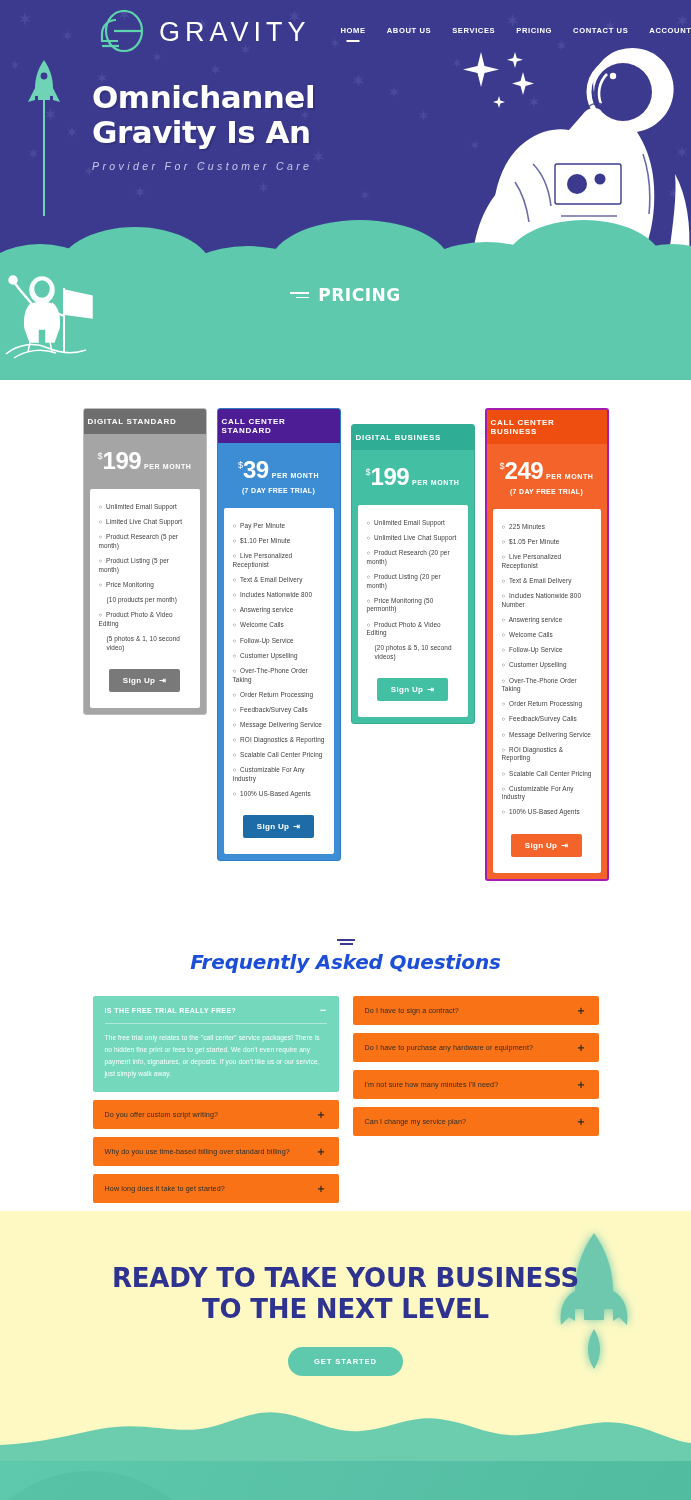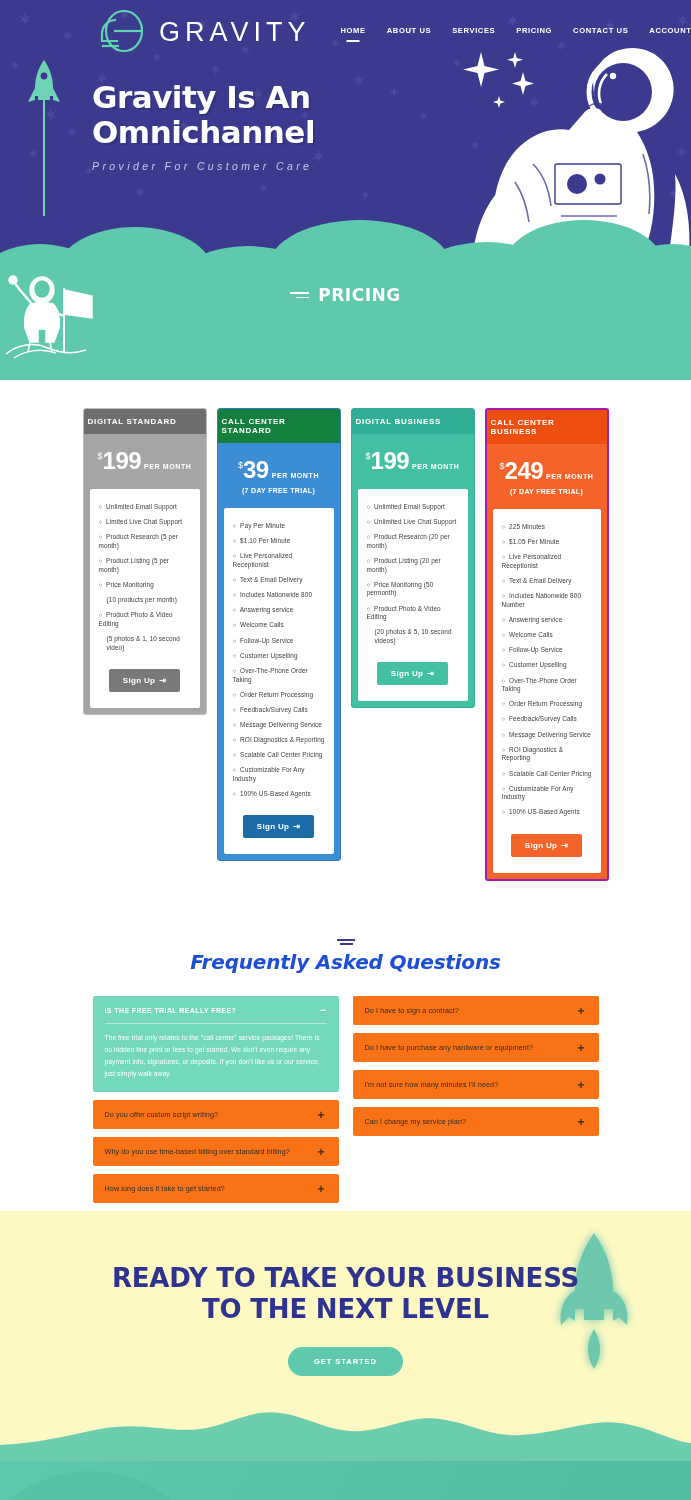--- a/index.html
+++ b/index.html
@@ -121,23 +121,23 @@
     padding: 7px 14px; letter-spacing: 0.3px;
     font-family: "Liberation Sans", sans-serif;
   }
   .signup-btn .arr { margin-left: 4px; font-size: 8px; }
 
   
   .pcard.gray  { background: #a5a5a5; border: 1px solid #bdbdbd; }
   .pcard.gray .pcard-head { background: #6e6e6e; }
   .pcard.gray .signup-btn { background: #797979; }
   .pcard.blue  { background: #3d8dd4; border: 1px solid #2f7cc0; }
-  .pcard.blue .pcard-head { background: #15803d; }
+  .pcard.blue .pcard-head { background: #4c1d95; }
   .pcard.blue .signup-btn { background: #1d6ca8; }
-  .pcard.teal  { background: #43bfa3; border: 1px solid #36ac92; }
+  .pcard.teal  { background: #43bfa3; border: 1px solid #36ac92; margin-top: 16px; }
   .pcard.teal .pcard-head { background: #2fae95; }
   .pcard.teal .signup-btn { background: #43bfa3; }
   .pcard.orange{ background: #f4632a; border: 2px solid #a21caf; }
   .pcard.orange .pcard-head { background: #ee4e10; }
   .pcard.orange .signup-btn { background: #f4632a; }
 
   
   .faq-section { padding: 46px 0 0 0; background: #fff; }
   .faq-head { text-align: center; margin-bottom: 22px; }
   .faq-deco { display: inline-flex; flex-direction: column; gap: 2.5px; margin-bottom: 5px; }
@@ -306,22 +306,22 @@
         <a class="nav-link" href="#">ABOUT US</a>
         <a class="nav-link" href="#">SERVICES</a>
         <a class="nav-link" href="#">PRICING</a>
         <a class="nav-link" href="#">CONTACT US</a>
         <a class="nav-link" href="#">ACCOUNT</a>
       </div>
   </nav>
 
   <div class="hero-copy">
     <div class="hero-title">
+      <div>Omnichannel</div>
       <div>Gravity Is An</div>
-      <div>Omnichannel</div>
     </div>
     <div class="hero-sub">Provider For Customer Care</div>
   </div>
 
   <div class="cloud-band">
     <svg width="691" height="170" viewBox="0 0 691 170" preserveAspectRatio="none">
       <g fill="#5fc9ad">
         <rect x="0" y="55" width="691" height="115"></rect>
         <ellipse cx="40" cy="72" rx="62" ry="38"></ellipse>
         <ellipse cx="135" cy="62" rx="78" ry="45"></ellipse>

